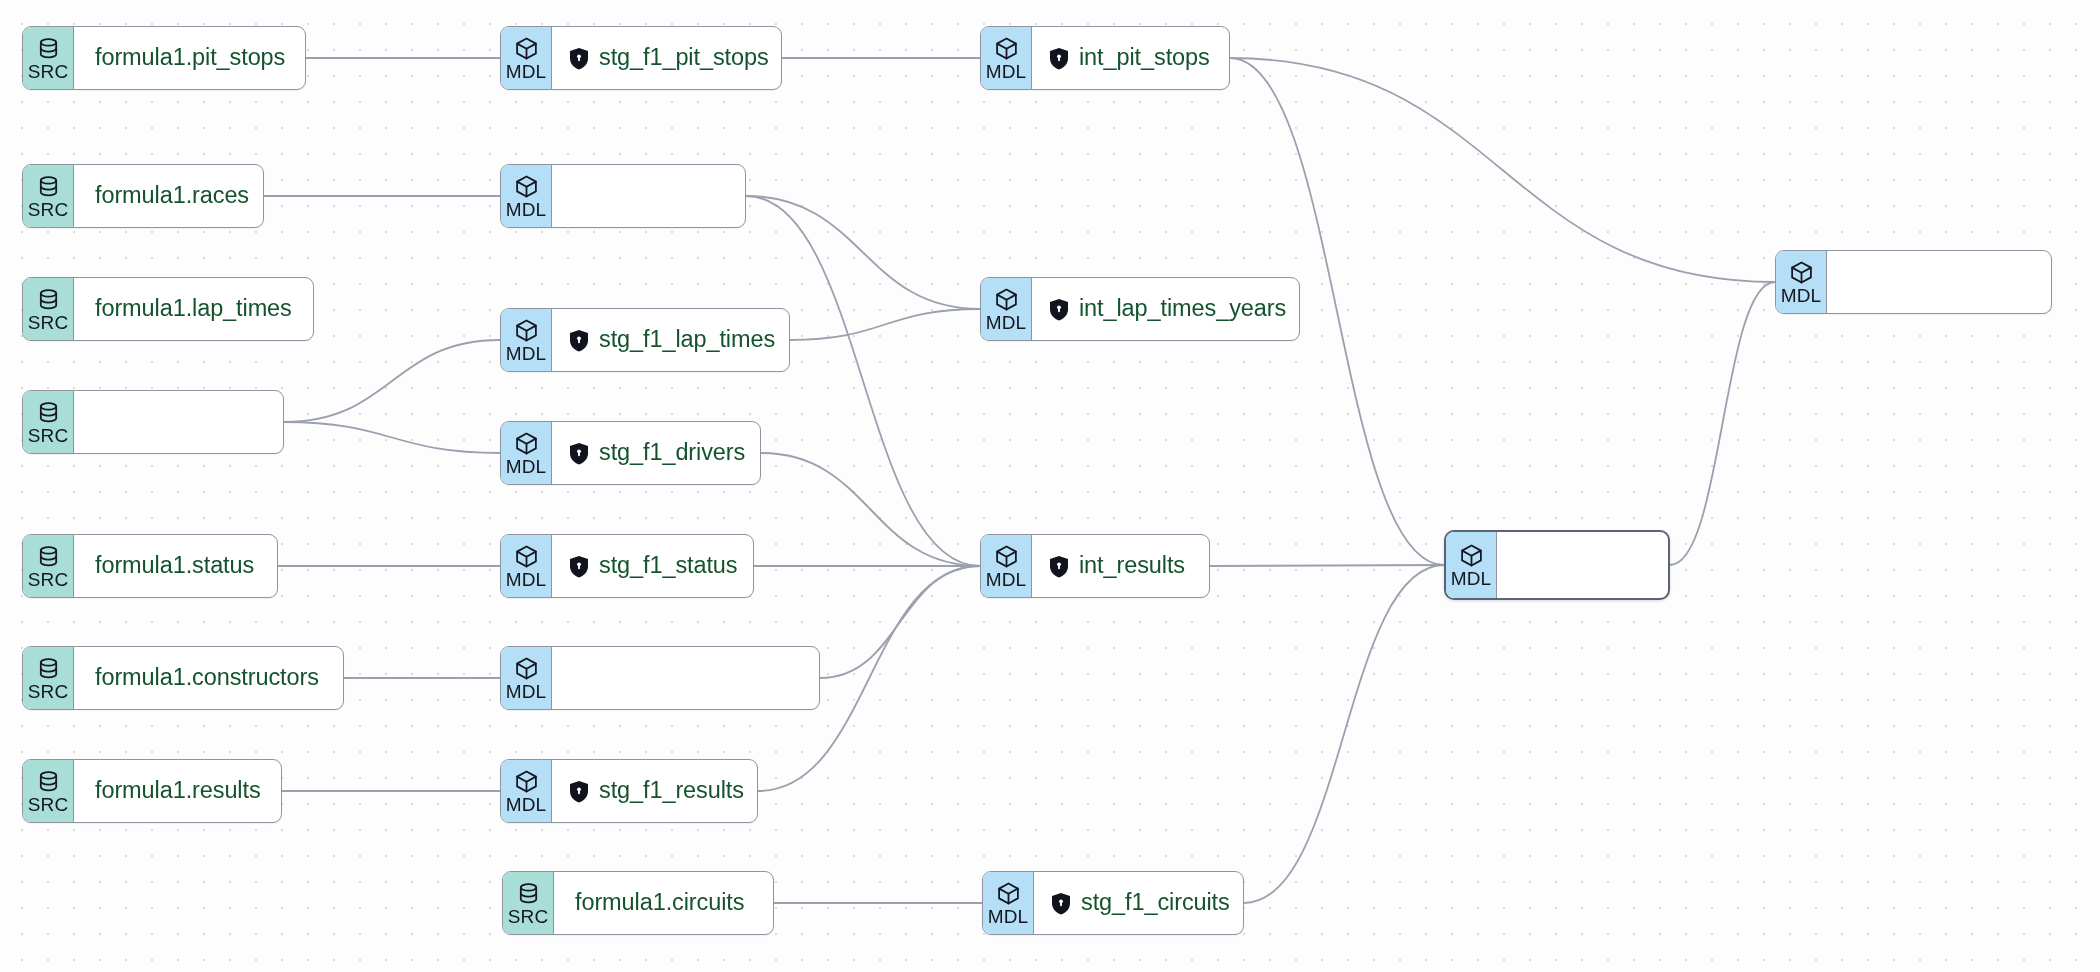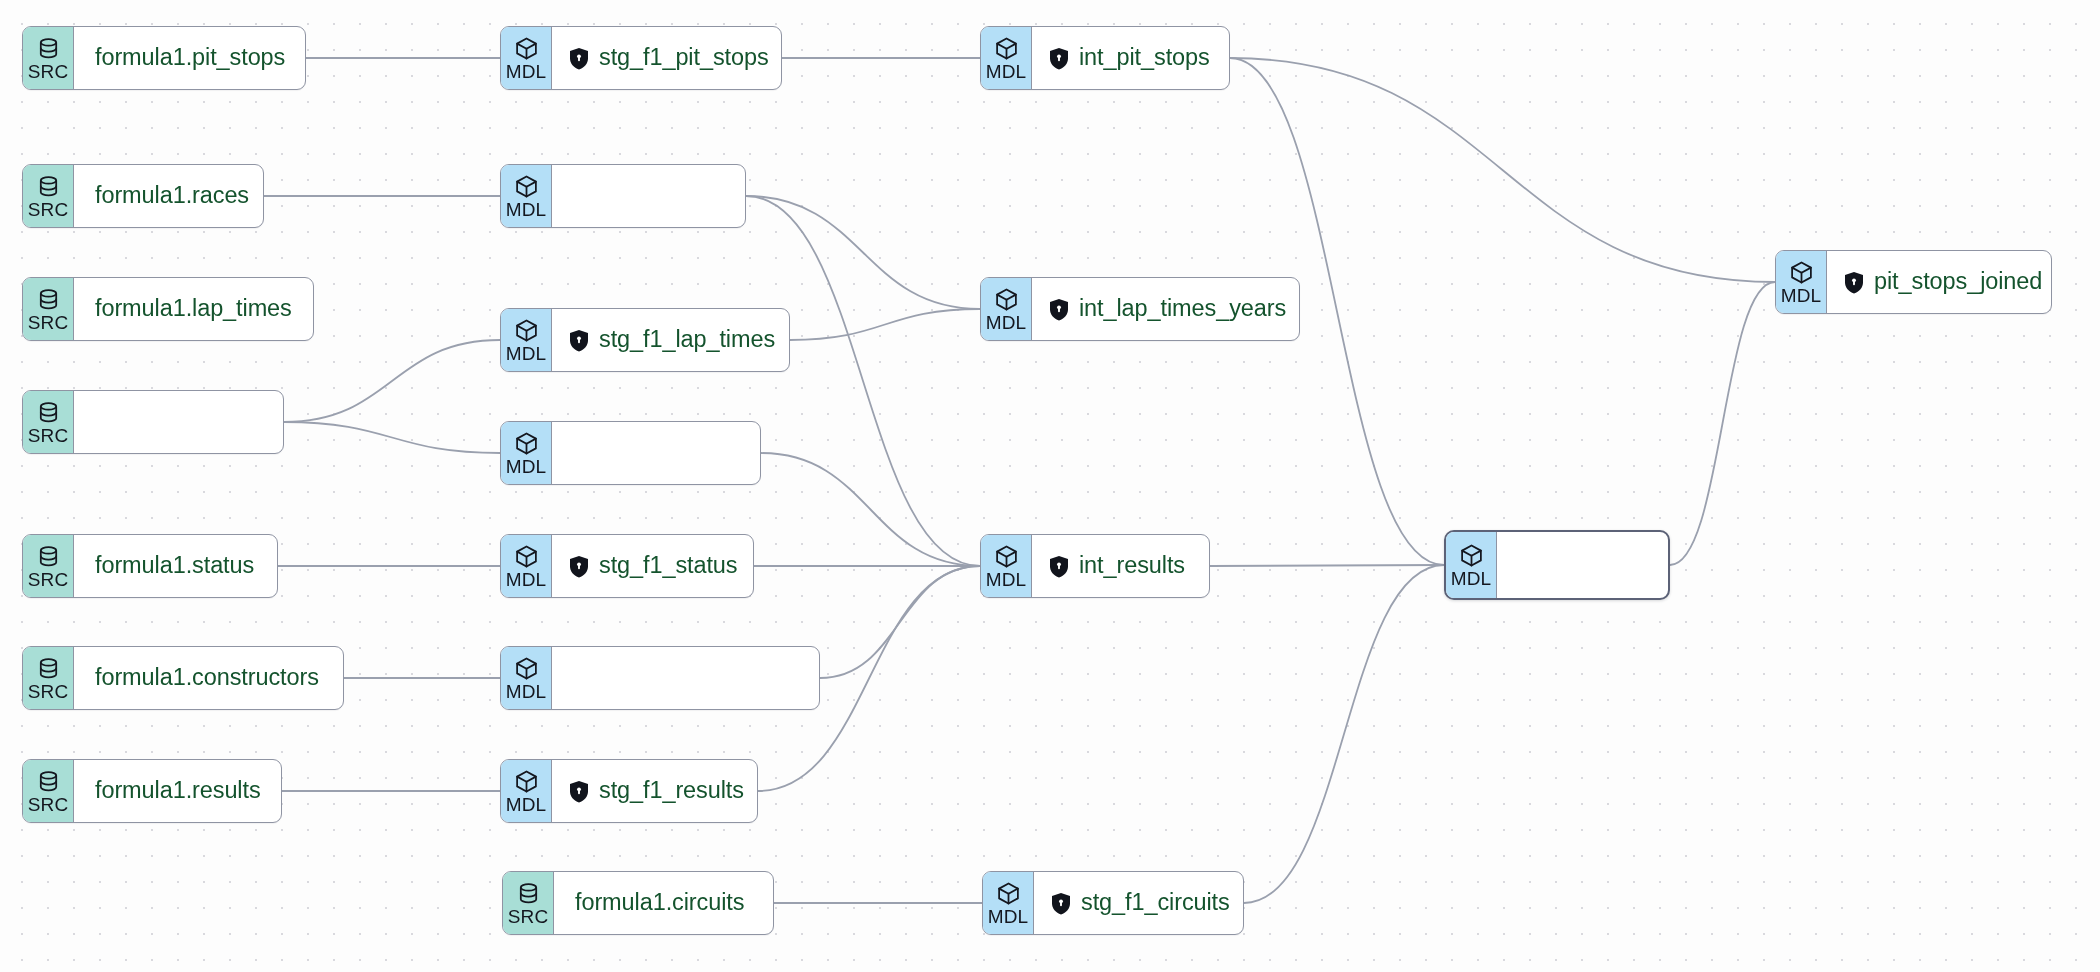--- a/index.html
+++ b/index.html
@@ -291,20 +291,30 @@
     <div class="badge badge-mdl">
       <span class="badge-glyph">
             <svg width="25" height="25" viewBox="0 0 24 24" fill="none" stroke="#14171f" stroke-width="1.7" stroke-linecap="round" stroke-linejoin="round">
               <path d="M12 2.4 21 7.3v9.4L12 21.6 3 16.7V7.3z"></path>
               <path d="M3 7.3 12 12.2l9-4.9"></path>
               <path d="M12 12.2v9.4"></path>
             </svg>
           </span>
       <span class="badge-text">MDL</span>
     </div>
+    <div class="body has-icon">
+      <span class="shield-wrap">
+            <svg class="shield" width="20" height="23" viewBox="0 0 20 23">
+              <path d="M10 .9 19 4v7.2c0 5.3-3.7 9.6-9 11.2C4.7 20.8 1 16.5 1 11.2V4z" fill="#11141c"></path>
+              <circle cx="10" cy="9.3" r="1.9" fill="#ffffff"></circle>
+              <rect x="9.05" y="9.6" width="1.9" height="4.6" rx=".95" fill="#ffffff"></rect>
+            </svg>
+          </span>
+      <span class="label">stg_f1_drivers</span>
+    </div>
   </div>
       <div class="node" style="left: 500px; top: 534px; width: 254px; height: 64px;">
     <div class="badge badge-mdl">
       <span class="badge-glyph">
             <svg width="25" height="25" viewBox="0 0 24 24" fill="none" stroke="#14171f" stroke-width="1.7" stroke-linecap="round" stroke-linejoin="round">
               <path d="M12 2.4 21 7.3v9.4L12 21.6 3 16.7V7.3z"></path>
               <path d="M3 7.3 12 12.2l9-4.9"></path>
               <path d="M12 12.2v9.4"></path>
             </svg>
           </span>
@@ -459,25 +469,15 @@
     <div class="badge badge-mdl">
       <span class="badge-glyph">
             <svg width="25" height="25" viewBox="0 0 24 24" fill="none" stroke="#14171f" stroke-width="1.7" stroke-linecap="round" stroke-linejoin="round">
               <path d="M12 2.4 21 7.3v9.4L12 21.6 3 16.7V7.3z"></path>
               <path d="M3 7.3 12 12.2l9-4.9"></path>
               <path d="M12 12.2v9.4"></path>
             </svg>
           </span>
       <span class="badge-text">MDL</span>
     </div>
-    <div class="body has-icon">
-      <span class="shield-wrap">
-            <svg class="shield" width="20" height="23" viewBox="0 0 20 23">
-              <path d="M10 .9 19 4v7.2c0 5.3-3.7 9.6-9 11.2C4.7 20.8 1 16.5 1 11.2V4z" fill="#11141c"></path>
-              <circle cx="10" cy="9.3" r="1.9" fill="#ffffff"></circle>
-              <rect x="9.05" y="9.6" width="1.9" height="4.6" rx=".95" fill="#ffffff"></rect>
-            </svg>
-          </span>
-      <span class="label">pit_stops_joined</span>
-    </div>
   </div>
     </div>
 </div>
 
 </body></html>

